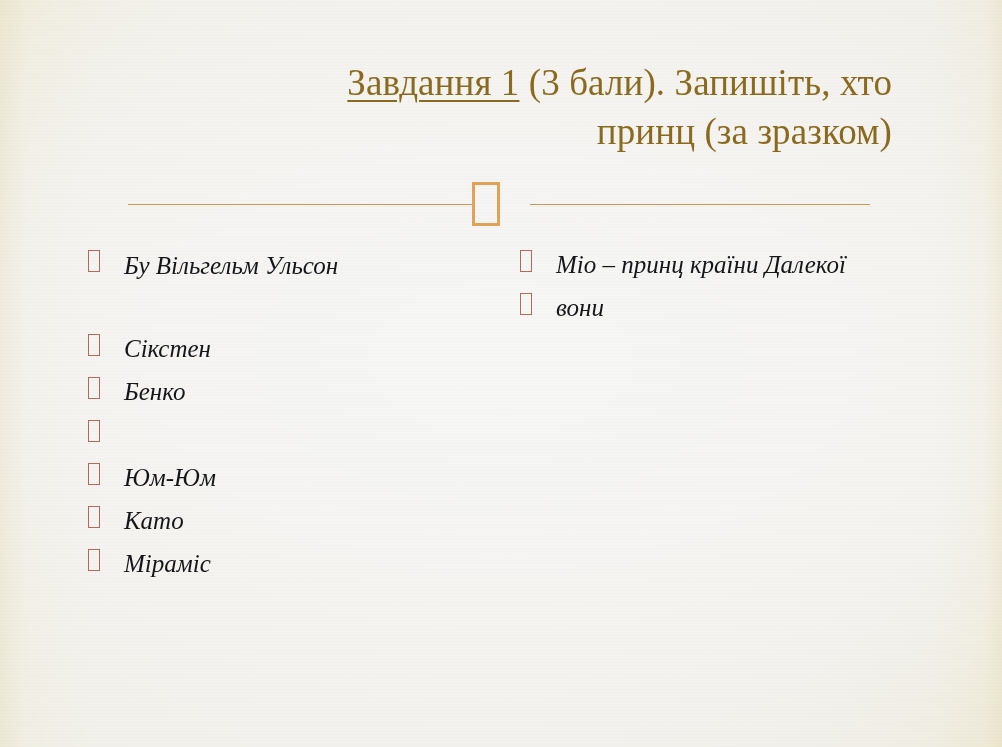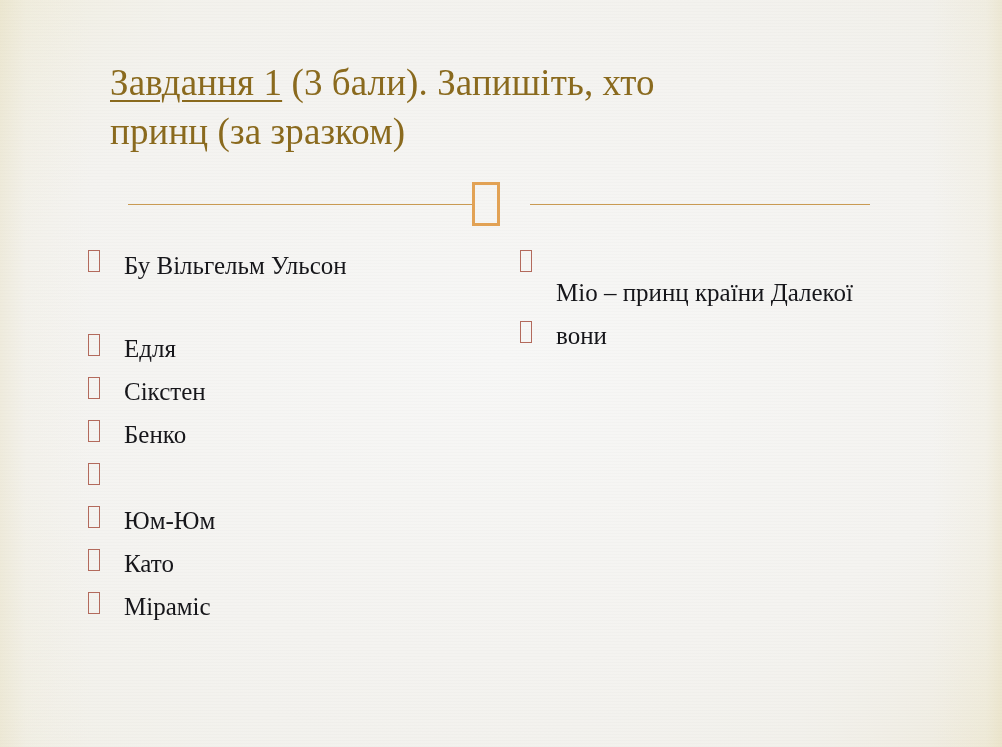--- a/index.html
+++ b/index.html
@@ -65,21 +65,21 @@
       rgba(236,229,198,0.18) calc(100% - 16px),
       rgba(228,217,176,0.34) 100%);
   }
 
   
   .title-block {
     position: absolute;
     left: 110px;
     top: 58px;
     width: 782px;
-    text-align: left;
+    text-align: right;
     z-index: 3;
   }
   .title-line {
     color: #8a6a1e;
     font-size: 37px;
     line-height: 49px;
     letter-spacing: 0.1px;
     white-space: nowrap;
   }
   .title-underline {
@@ -132,20 +132,21 @@
   }
   .col-left  { left: 84px;  width: 400px; }
   .col-right { left: 516px; width: 400px; }
 
   .bullet-item {
     position: relative;
     display: flex;
     align-items: flex-end;
     padding-left: 40px;
     min-height: 43px;
+    font-style: italic;
   }
   .bullet-item.lead { min-height: 44px; }
   
   .bullet-marker {
     position: absolute;
     left: 4px;
     top: 7px;
     width: 12px;
     height: 22px;
     box-sizing: border-box;
@@ -154,21 +155,20 @@
   }
   .bullet-text {
     color: #16161a;
     font-size: 25px;
     line-height: 43px;
   }
   .bullet-item.wrap .bullet-text {
     line-height: 43px;
     display: block;
     max-width: 330px;
-    margin-top: 28px;
   }
   .col-left .list-gap { height: 40px; }
 </style>
 </head>
 <body>
 
 <div class="slide">
 
   <div class="title-block">
     <div class="title-line"><span class="title-underline">Завдання 1</span><span> (3 бали). Запишіть, хто</span></div>
@@ -187,24 +187,20 @@
 
       <div class="bullet-item lead">
         <span class="bullet-marker"></span>
         <span class="bullet-text">Бу Вільгельм Ульсон</span>
       </div>
 
       <div class="list-gap"></div>
 
       <div class="bullet-item">
         <span class="bullet-marker"></span>
-        <span class="bullet-text">Едля</span>
-      </div>
-      <div class="bullet-item">
-        <span class="bullet-marker"></span>
         <span class="bullet-text">Сікстен</span>
       </div>
       <div class="bullet-item">
         <span class="bullet-marker"></span>
         <span class="bullet-text">Бенко</span>
       </div>
       <div class="bullet-item">
         <span class="bullet-marker"></span>
       </div>
       <div class="bullet-item">

